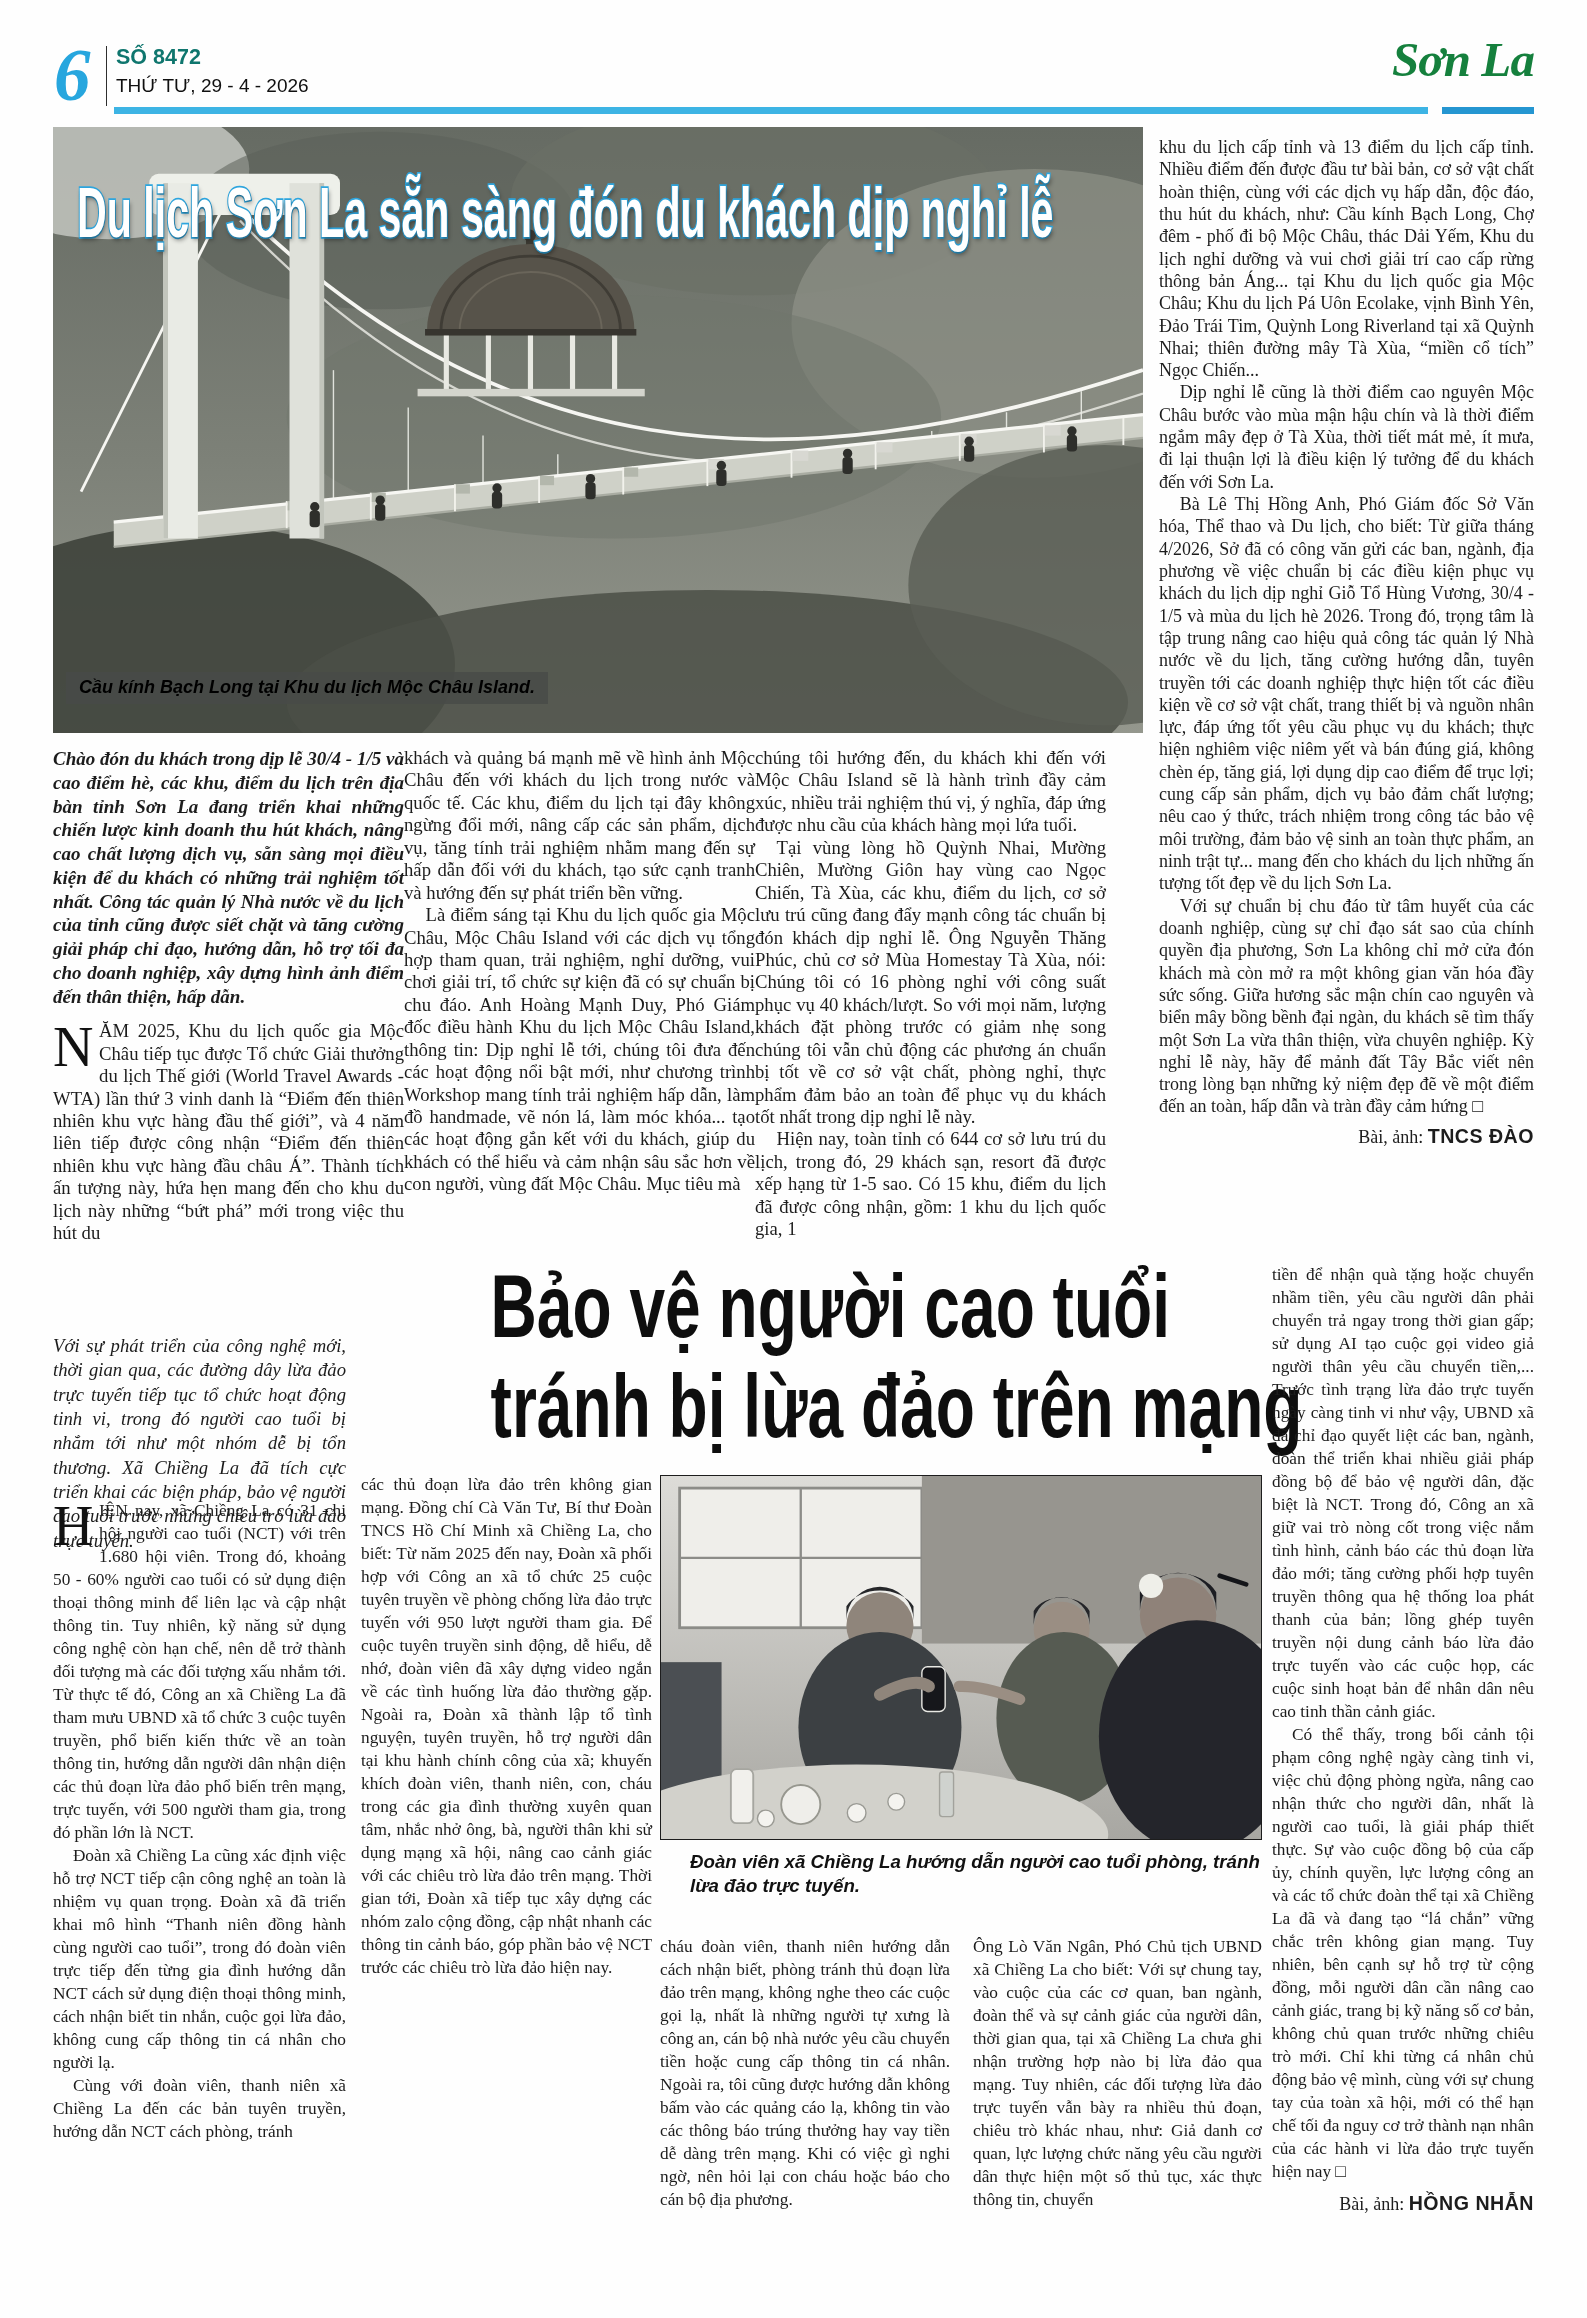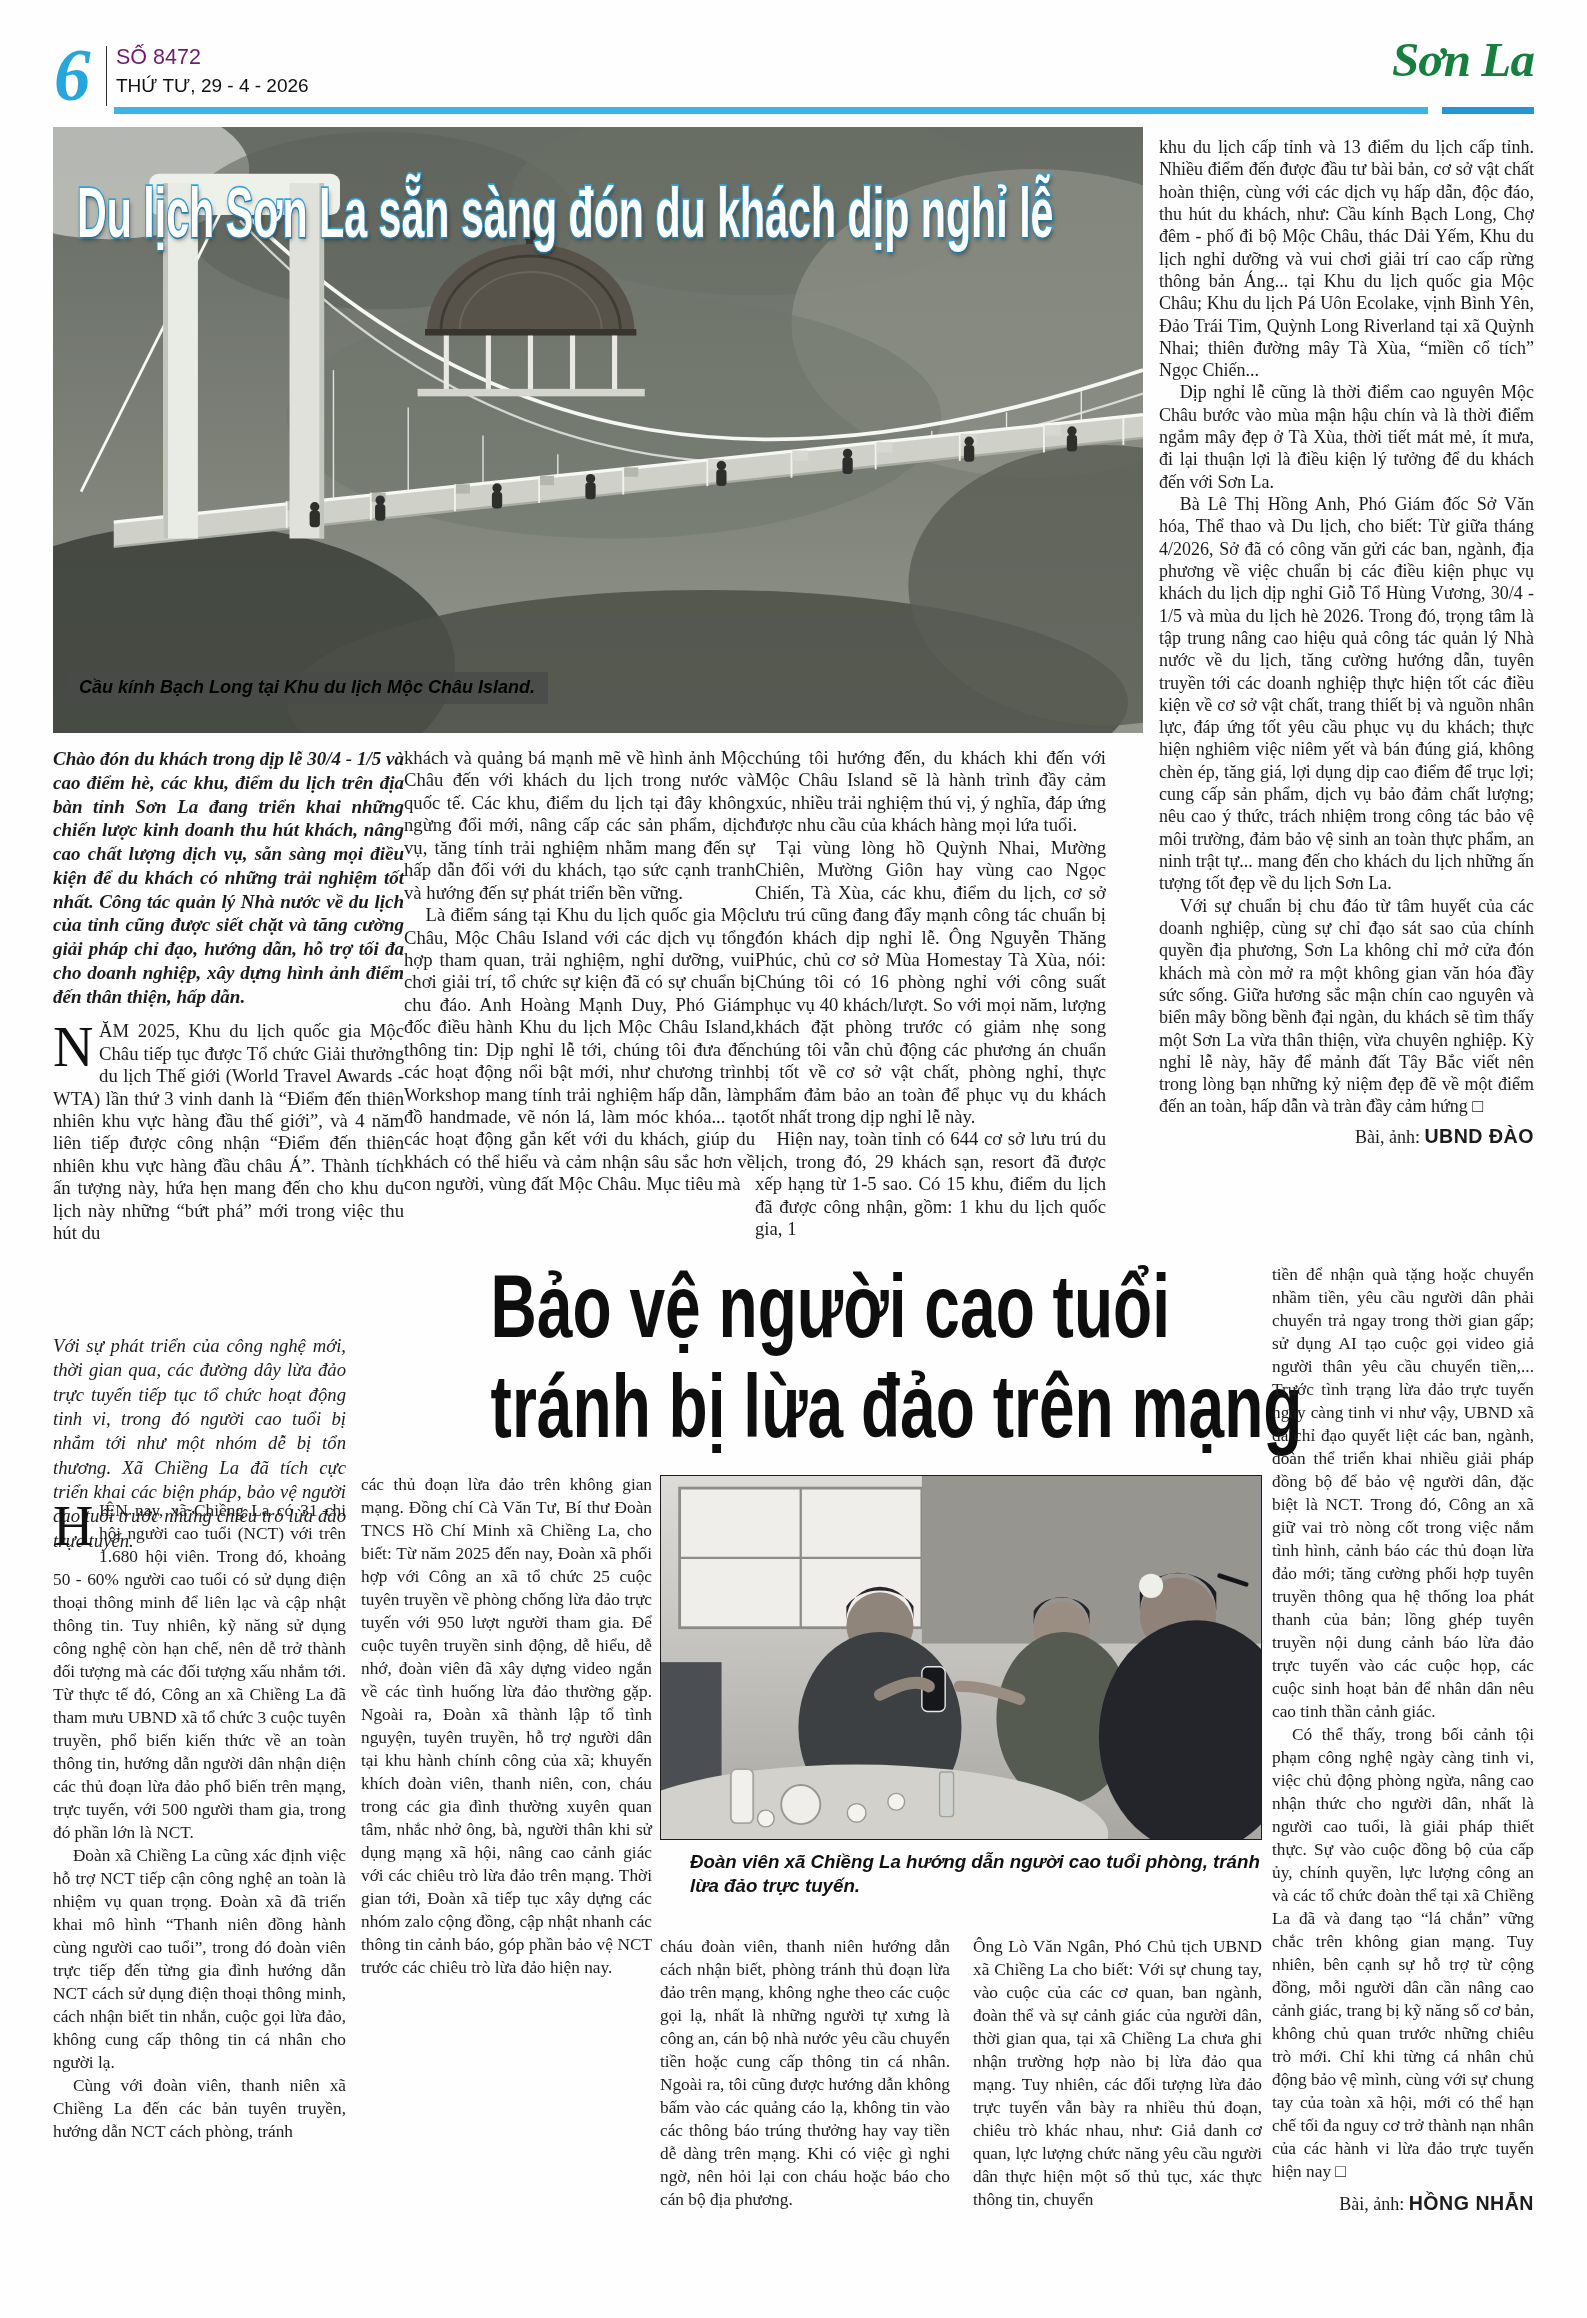--- a/index.html
+++ b/index.html
@@ -4,21 +4,21 @@
 <style>
   html,body{margin:0;padding:0;}
   body{width:1587px;height:2319px;position:relative;background:#fefefe;
        font-family:"Liberation Serif","DejaVu Serif",serif;color:#1c1c1c;overflow:hidden;}
   .abs{position:absolute;}
   .sans{font-family:"Liberation Sans","DejaVu Sans",sans-serif;}
 
   
   .page-num{left:54px;top:39px;font-size:73px;line-height:1;font-weight:bold;font-style:italic;color:#27a6de;}
   .hrule-v{left:106px;top:46px;width:1.4px;height:60px;background:#2e2e2e;}
-  .issue{left:116px;top:45px;font-size:21.5px;font-weight:normal;color:#701a75;}
+  .issue{left:116px;top:45px;font-size:21.5px;font-weight:bold;color:#0f766e;}
   .idate{left:116px;top:75px;font-size:19px;color:#101010;}
   .masthead{right:53px;top:31px;font-size:49px;font-weight:bold;font-style:italic;color:#15803d;letter-spacing:-0.9px;}
   .bar-main{left:114px;top:107px;width:1314px;height:7px;background:#3db4e4;}
   .bar-right{left:1442px;top:107px;width:92px;height:7px;background:#2596d1;}
 
   
   .photo1{left:53px;top:127px;width:1090px;height:606px;overflow:hidden;background:#7b7f76;}
   .photo1 svg{display:block;width:100%;height:100%;}
   .headline1{left:24px;top:45px;white-space:nowrap;
      font-family:"Liberation Sans","DejaVu Sans",sans-serif;font-weight:bold;font-size:71px;
@@ -187,21 +187,21 @@
     <div class="abs caption1">Cầu kính Bạch Long tại Khu du lịch Mộc Châu Island.</div>
   </div>
 
   <div class="abs colR">
     <p>khu du lịch cấp tỉnh và 13 điểm du lịch cấp tỉnh. Nhiều điểm đến được đầu tư bài bản, cơ sở vật chất hoàn thiện, cùng với các dịch vụ hấp dẫn, độc đáo, thu hút du khách, như: Cầu kính Bạch Long, Chợ đêm - phố đi bộ Mộc Châu, thác Dải Yếm, Khu du lịch nghỉ dưỡng và vui chơi giải trí cao cấp rừng thông bản Áng... tại Khu du lịch quốc gia Mộc Châu; Khu du lịch Pá Uôn Ecolake, vịnh Bình Yên, Đảo Trái Tim, Quỳnh Long Riverland tại xã Quỳnh Nhai; thiên đường mây Tà Xùa, “miền cổ tích” Ngọc Chiến...</p>
     <p class="ind">Dịp nghỉ lễ cũng là thời điểm cao nguyên Mộc Châu bước vào mùa mận hậu chín và là thời điểm ngắm mây đẹp ở Tà Xùa, thời tiết mát mẻ, ít mưa, đi lại thuận lợi là điều kiện lý tưởng để du khách đến với Sơn La.</p>
     <p class="ind">Bà Lê Thị Hồng Anh, Phó Giám đốc Sở Văn hóa, Thể thao và Du lịch, cho biết: Từ giữa tháng 4/2026, Sở đã có công văn gửi các ban, ngành, địa phương về việc chuẩn bị các điều kiện phục vụ khách du lịch dịp nghỉ Giỗ Tổ Hùng Vương, 30/4 - 1/5 và mùa du lịch hè 2026. Trong đó, trọng tâm là tập trung nâng cao hiệu quả công tác quản lý Nhà nước về du lịch, tăng cường hướng dẫn, tuyên truyền tới các doanh nghiệp thực hiện tốt các điều kiện về cơ sở vật chất, trang thiết bị và nguồn nhân lực, đáp ứng tốt yêu cầu phục vụ du khách; thực hiện nghiêm việc niêm yết và bán đúng giá, không chèn ép, tăng giá, lợi dụng dịp cao điểm để trục lợi; cung cấp sản phẩm, dịch vụ bảo đảm chất lượng; nêu cao ý thức, trách nhiệm trong công tác bảo vệ môi trường, đảm bảo vệ sinh an toàn thực phẩm, an ninh trật tự... mang đến cho khách du lịch những ấn tượng tốt đẹp về du lịch Sơn La.</p>
     <p class="ind">Với sự chuẩn bị chu đáo từ tâm huyết của các doanh nghiệp, cùng sự chỉ đạo sát sao của chính quyền địa phương, Sơn La không chỉ mở cửa đón khách mà còn mở ra một không gian văn hóa đầy sức sống. Giữa hương sắc mận chín cao nguyên và biển mây bồng bềnh đại ngàn, du khách sẽ tìm thấy một Sơn La vừa thân thiện, vừa chuyên nghiệp. Kỳ nghỉ lễ này, hãy để mảnh đất Tây Bắc viết nên trong lòng bạn những kỷ niệm đẹp đẽ về một điểm đến an toàn, hấp dẫn và tràn đầy cảm hứng □</p>
     <div class="byline">
       <span class="lbl">Bài, ảnh:</span>
-      <span class="nm">UBND ĐÀO</span>
+      <span class="nm">TNCS ĐÀO</span>
     </div>
   </div>
 
   <div class="abs a1cols">
     <div class="a1col">
       <p class="lead1">Chào đón du khách trong dịp lễ 30/4 - 1/5 và cao điểm hè, các khu, điểm du lịch trên địa bàn tỉnh Sơn La đang triển khai những chiến lược kinh doanh thu hút khách, nâng cao chất lượng dịch vụ, sẵn sàng mọi điều kiện để du khách có những trải nghiệm tốt nhất. Công tác quản lý Nhà nước về du lịch của tỉnh cũng được siết chặt và tăng cường giải pháp chỉ đạo, hướng dẫn, hỗ trợ tối đa cho doanh nghiệp, xây dựng hình ảnh điểm đến thân thiện, hấp dẫn.</p>
       <p><span class="dropcap">N</span><span>ĂM 2025, Khu du lịch quốc gia Mộc Châu tiếp tục được Tổ chức Giải thưởng du lịch Thế giới (World Travel Awards - WTA) lần thứ 3 vinh danh là “Điểm đến thiên nhiên khu vực hàng đầu thế giới”, và 4 năm liên tiếp được công nhận “Điểm đến thiên nhiên khu vực hàng đầu châu Á”. Thành tích ấn tượng này, hứa hẹn mang đến cho khu du lịch này những “bứt phá” mới trong việc thu hút du</span></p>
     </div>
     <div class="a1col">
       <p>khách và quảng bá mạnh mẽ về hình ảnh Mộc Châu đến với khách du lịch trong nước và quốc tế. Các khu, điểm du lịch tại đây không ngừng đổi mới, nâng cấp các sản phẩm, dịch vụ, tăng tính trải nghiệm nhằm mang đến sự hấp dẫn đối với du khách, tạo sức cạnh tranh và hướng đến sự phát triển bền vững.</p>

